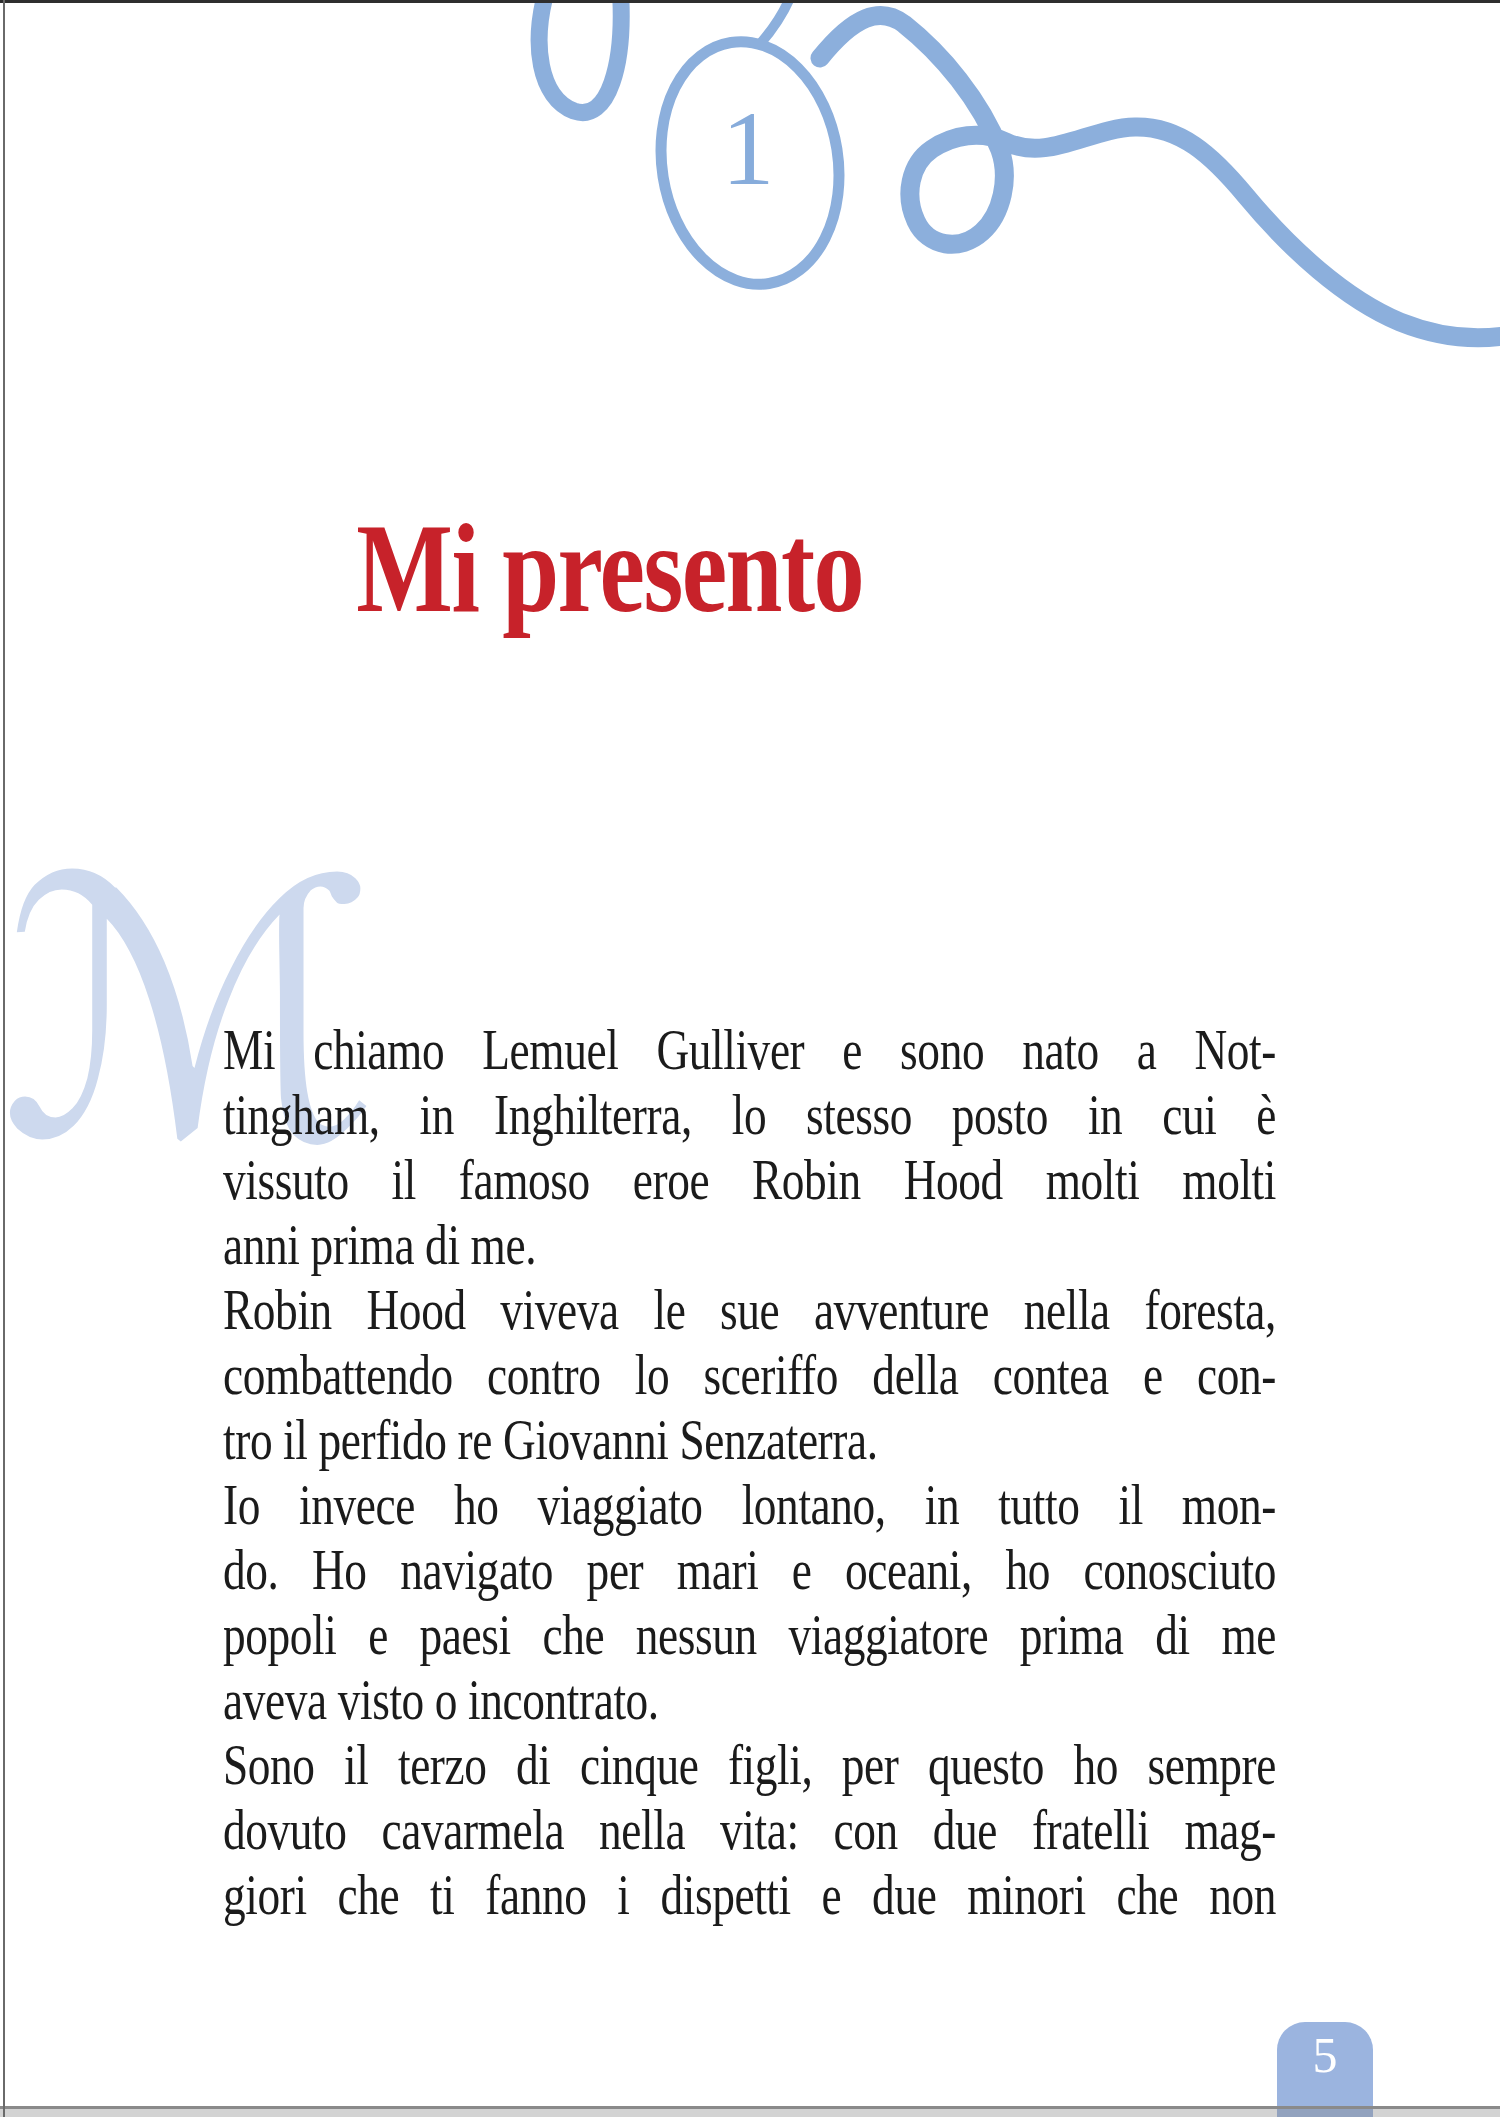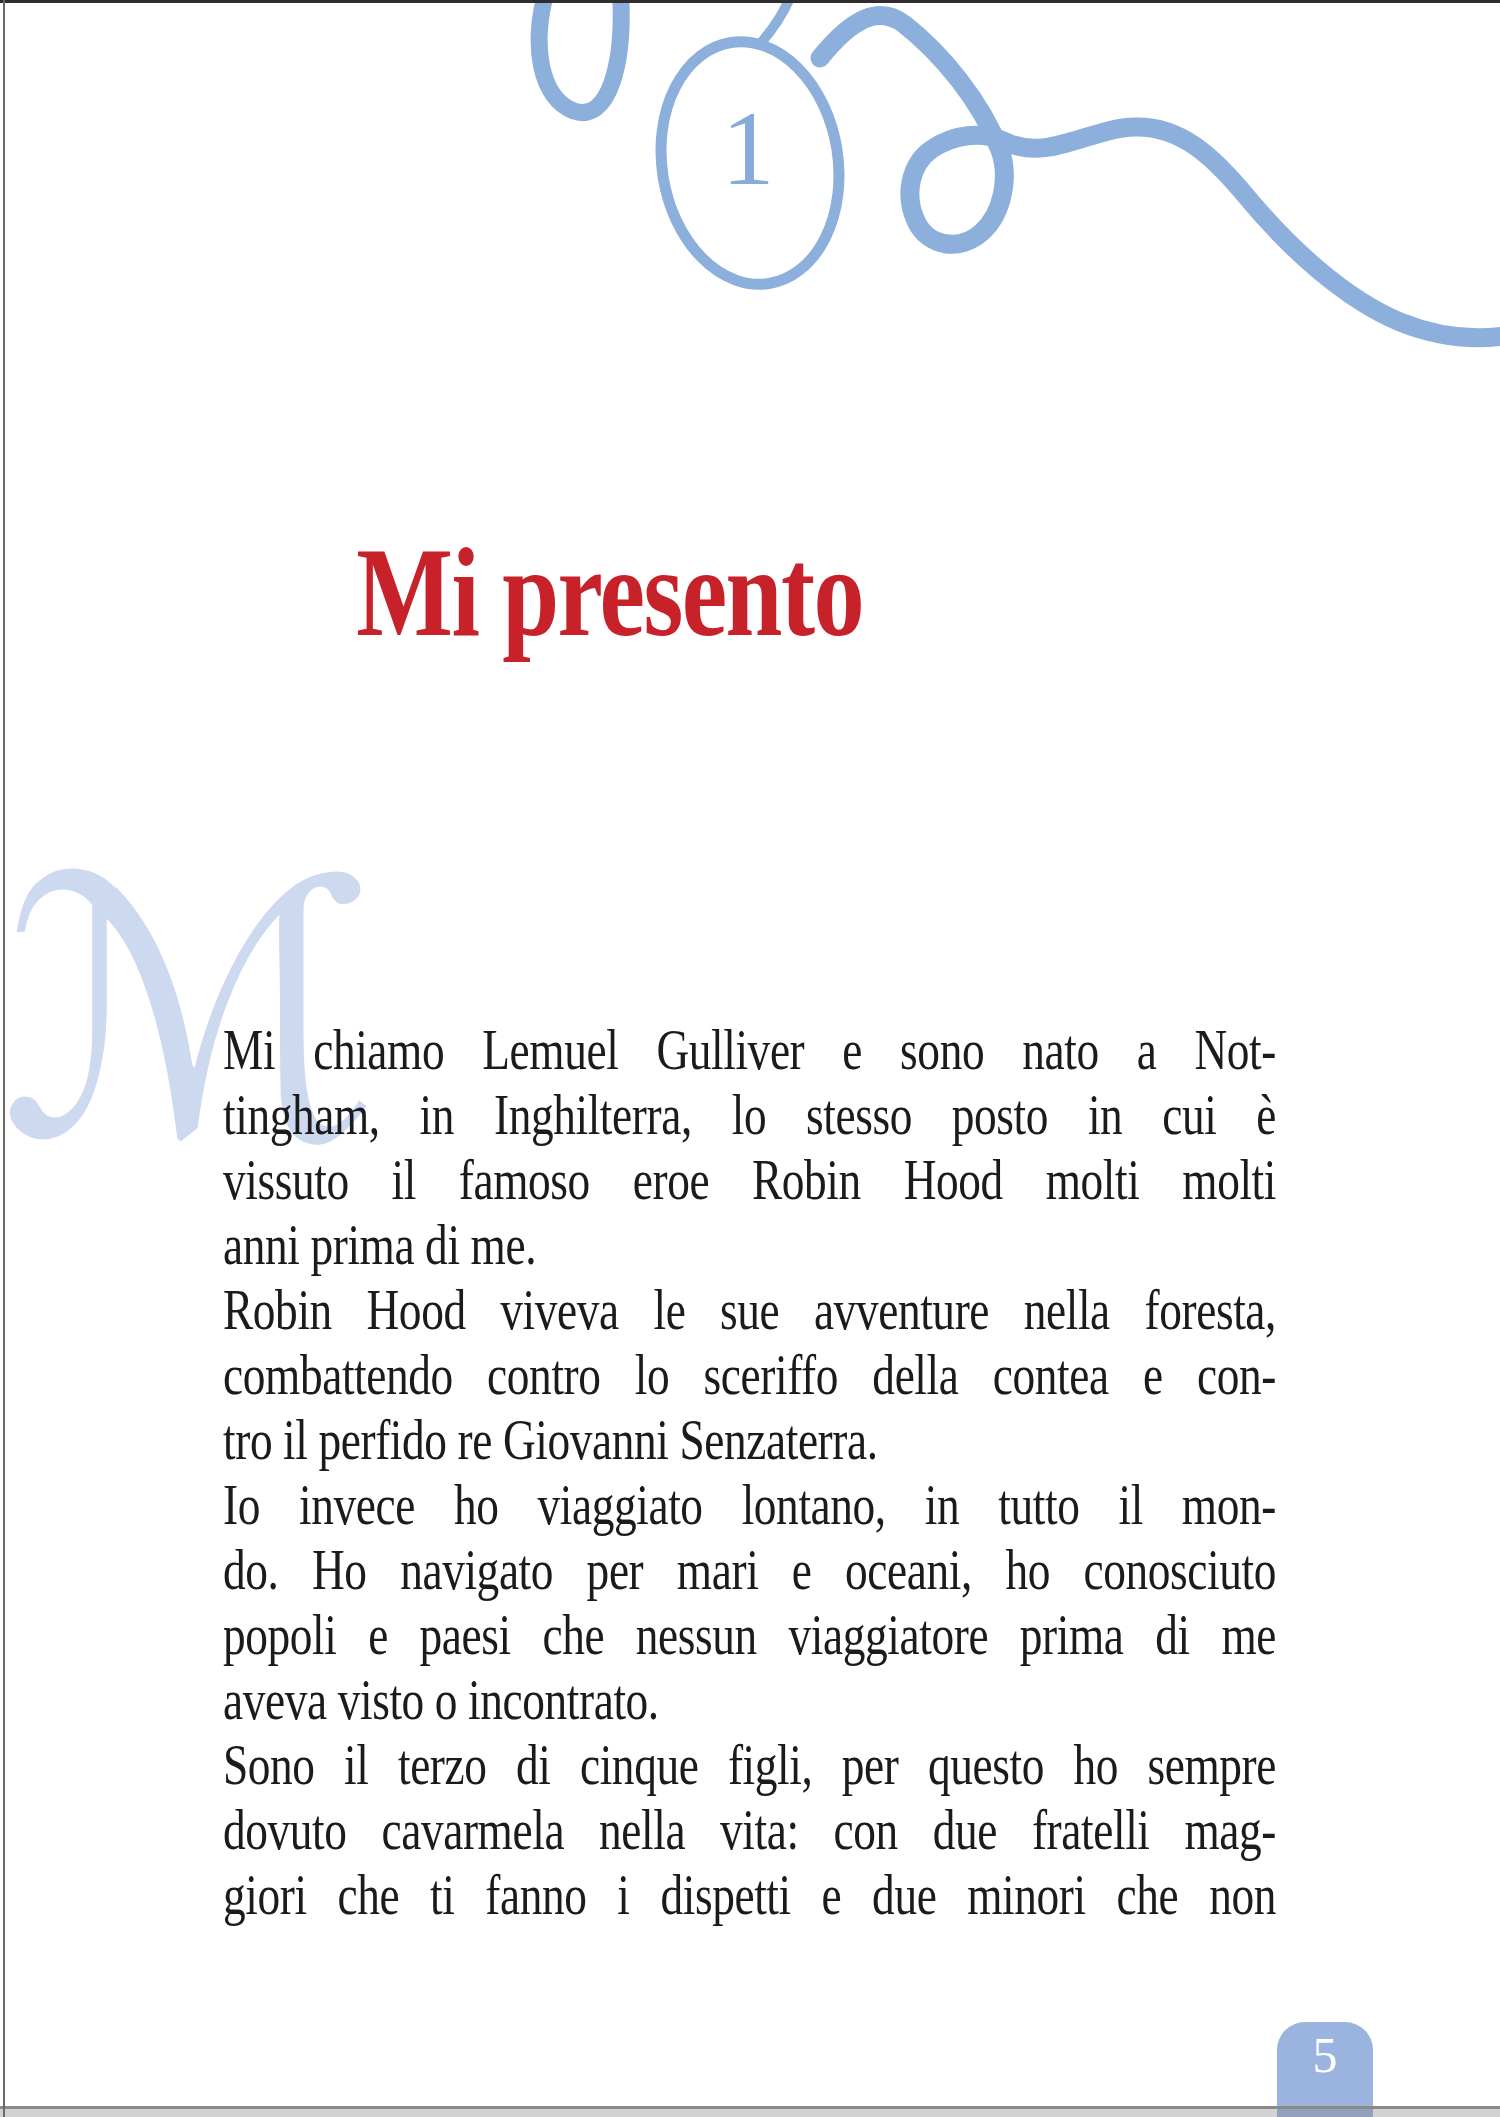--- a/index.html
+++ b/index.html
@@ -13,21 +13,21 @@
   .edge-top{position:absolute;left:0;top:0;width:1500px;height:3px;background:#2e2e2e;}
   .edge-left{position:absolute;left:3px;top:0;width:2px;height:2117px;background:#6a6a6a;}
   .swirl{position:absolute;left:0;top:0;}
   .chapter-num{
     position:absolute;left:698px;top:96px;width:100px;
     text-align:center;
     font-size:106px;line-height:1;
     color:#87acdb;
   }
   .title-row{
-    position:absolute;left:0;top:528px;width:1220px;
+    position:absolute;left:0;top:504px;width:1220px;
     display:flex;justify-content:center;
   }
   .title-text{
     display:inline-block;
     font-size:128px;line-height:1;font-weight:bold;
     letter-spacing:-2px;
     color:#c7222a;
     transform:scaleX(0.80);
     transform-origin:center top;
     white-space:nowrap;

